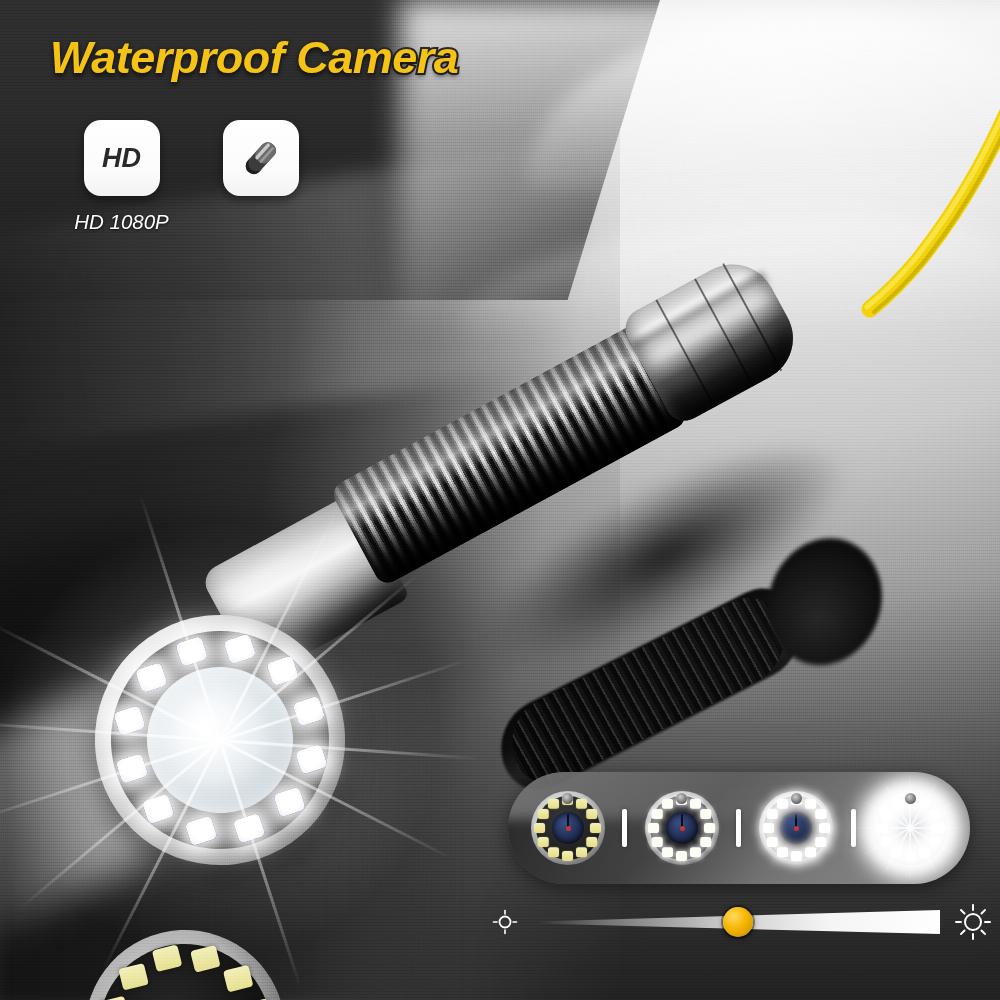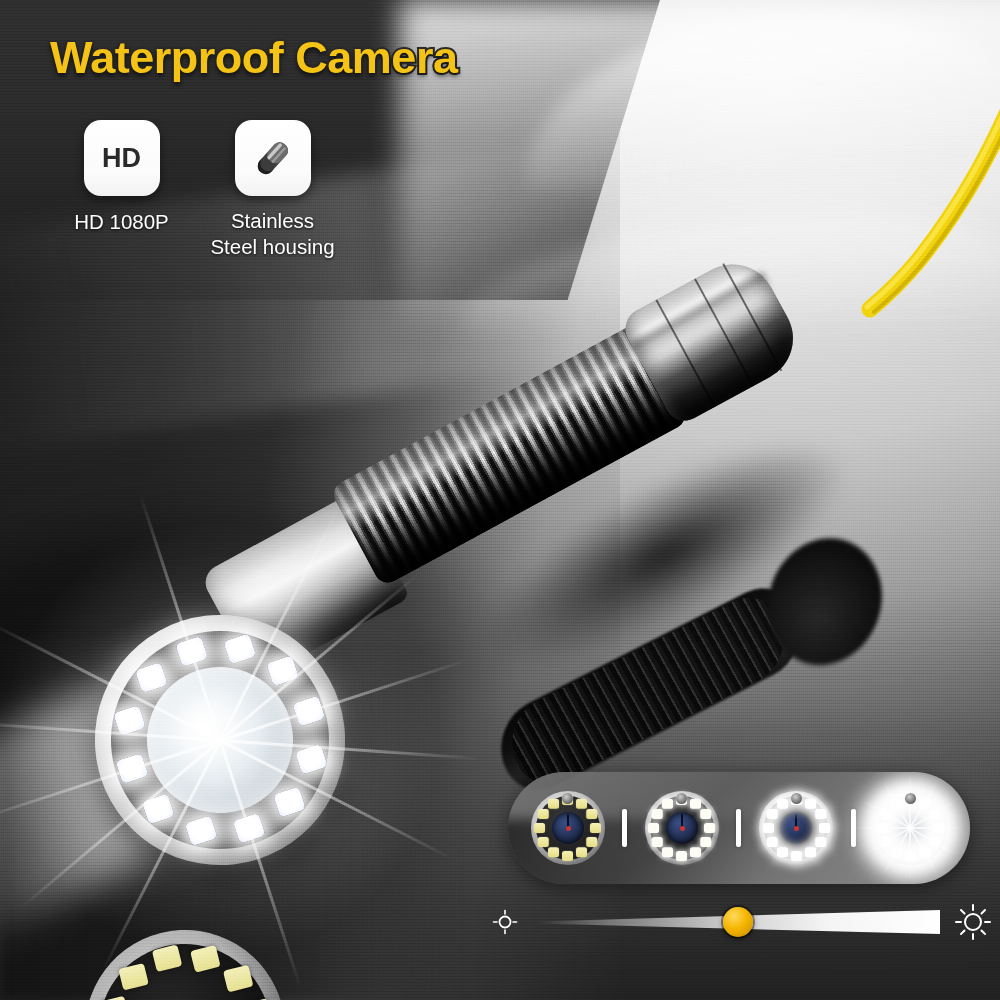--- a/index.html
+++ b/index.html
@@ -1,20 +1,20 @@
 <!DOCTYPE html>
 <html><head>
 <meta charset="utf-8">
 <title>Waterproof Camera</title>
 <style>
   * { margin:0; padding:0; box-sizing:border-box; }
   html,body { width:1000px; height:1000px; overflow:hidden; background:#111; }
   body { font-family:"Liberation Sans", sans-serif; }
 
-  #stage { position:relative; width:1000px; height:1000px; overflow:hidden; }
+  #stage { position:relative; width:1000px; height:1000px; overflow:hidden;font-style:italic; }
 
   
   .bg-base{
     position:absolute; inset:0;
     background:
       radial-gradient(120% 90% at 78% 8%, #f2f2f2 0%, #e2e2e2 22%, #c9c9c9 40%, #9a9a9a 58%, #5a5a5a 74%, #2c2c2c 88%, #1a1a1a 100%);
   }
   .bg-dark-left{
     position:absolute; left:0; top:0; width:62%; height:100%;
     background:linear-gradient(100deg,#1c1c1c 0%,#222 28%,#2b2b2b 44%,rgba(60,60,60,0.75) 62%,rgba(90,90,90,0.25) 80%,rgba(120,120,120,0) 100%);
@@ -71,21 +71,21 @@
   .title{
     position:absolute; left:50px; top:32px;
     font-size:45px; font-weight:bold; letter-spacing:-0.5px;
     color:#F5C316;
     -webkit-text-stroke:4px #2b2b2b;
     paint-order:stroke fill;
     text-shadow:0 3px 5px rgba(0,0,0,.65);
   }
 
   
-  .features{ position:absolute; left:52px; top:120px; display:flex; gap:12px; }
+  .features{ position:absolute; left:52px; top:120px; display:flex; gap:0; }
   .feature{ width:139px; display:flex; flex-direction:column; align-items:center; }
   .badge{
     width:76px; height:76px; border-radius:17px;
     background:linear-gradient(180deg,#ffffff 0%,#fbfbfb 70%,#f2f2f2 100%);
     box-shadow:0 4px 10px rgba(0,0,0,.45);
     display:flex; align-items:center; justify-content:center;
   }
   .badge .hd-text{ font-size:27px; font-weight:bold; color:#2a2a2a; letter-spacing:0px; }
   .feature-label{
     margin-top:12px; color:#fff; font-size:20.5px; line-height:26px;
@@ -433,22 +433,20 @@
         <svg width="46" height="46" viewBox="0 0 46 46">
           <g transform="rotate(42 23 23)">
             <rect x="15" y="5" width="16" height="36" rx="7" fill="#3c3c3c"></rect>
             <rect x="15" y="5" width="16" height="22" rx="7" fill="#6d6d6d"></rect>
             <rect x="18" y="7" width="3.5" height="20" rx="1.6" fill="#c9c9c9"></rect>
             <rect x="24" y="7" width="2.5" height="20" rx="1.2" fill="#9a9a9a"></rect>
             <path d="M15 30 a8 8 0 0 0 16 0 v4 a8 8 0 0 1 -16 0 Z" fill="#1e1e1e"></path>
           </g>
         </svg>
       </div>
-      <div class="feature-label">Stainless
-Steel housing</div>
     </div>
 
   </div>
 
   <div class="compare-panel">
     <div class="panel-shade"></div>
     <div class="compare-row" id="compare-row">
         <div class="cam-thumb lvl1">
           <div class="ct-rim"></div>
           <div class="ct-body"></div>

